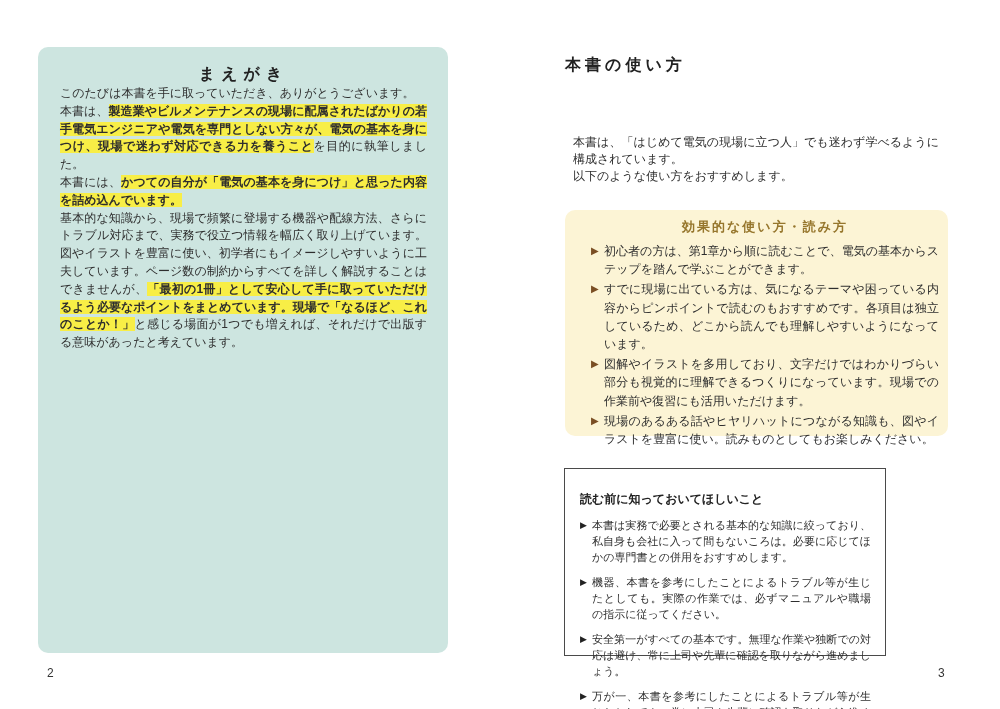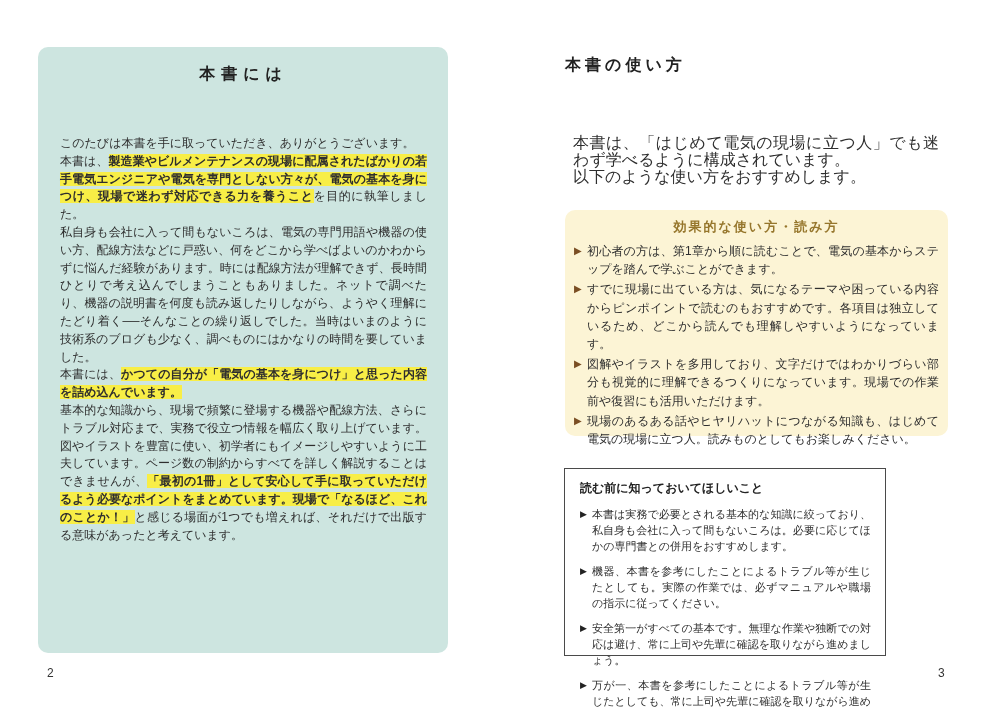--- a/index.html
+++ b/index.html
@@ -24,21 +24,20 @@
   }
   .preface-title {
     text-align: center;
     font-size: 16px;
     font-weight: bold;
     letter-spacing: 6px;
     color: #222;
     margin-top: 2px;
   }
   .preface-body {
-    margin-top: 50px;
     font-size: 12px;
     line-height: 17.8px;
     text-align: justify;
     color: #2e2e2e;
   }
   .preface-body p { text-align: justify; }
   .hl {
     background: #f8ee46;
     font-weight: bold;
   }
@@ -50,32 +49,32 @@
     width: 383px;
     font-size: 16px;
     font-weight: bold;
     letter-spacing: 4px;
     color: #222;
   }
   .intro {
     position: absolute;
     left: 573px; top: 134px;
     width: 366px;
-    font-size: 16px;
+    font-size: 12px;
     line-height: 17px;
     text-align: justify;
     color: #2e2e2e;
   }
   .cream-box {
     position: absolute;
     left: 565px; top: 210px;
     width: 383px; height: 226px;
     background: #fcf4d5;
     border-radius: 10px;
-    padding: 8px 9px 0 9px;
+    padding: 8px 9px 0 26px;
   }
   .cream-box-title {
     text-align: center;
     font-size: 13px;
     font-weight: bold;
     color: #96762c;
     letter-spacing: 2px;
     margin-bottom: 6px;
   }
   .bullet-item {
@@ -93,21 +92,21 @@
   }
   .cream-box .arrow { color: #7a4e23; }
   .bullet-item .btxt { flex: 1; text-align: justify; }
 
   .notes-box {
     position: absolute;
     left: 564px; top: 468px;
     width: 322px; height: 188px;
     background: #ffffff;
     border: 1px solid #4a4a4a;
-    padding: 11px 14px 0 15px;
+    padding: 22px 14px 0 15px;
   }
   .notes-box-title {
     font-size: 12px;
     font-weight: bold;
     color: #222;
     margin-bottom: 9px;
   }
   .notes-box .bullet-item {
     font-size: 11px;
     line-height: 16px;
@@ -127,25 +126,24 @@
   }
   .pagenum-left { left: 47px; top: 666px; }
   .pagenum-right { left: 938px; top: 666px; }
 </style>
 </head>
 <body>
 
 <div class="spread">
 
   <div class="mint-box">
-    <div class="preface-title">本書には</div>
+    <div class="preface-title">まえがき</div>
     <div class="preface-body">
         <p><span>このたびは本書を手に取っていただき、ありがとうございます。</span></p>
         <p><span>本書は、</span><span class="hl">製造業やビルメンテナンスの現場に配属されたばかりの若手電気エンジニアや電気を専門としない方々が、電気の基本を身につけ、現場で迷わず対応できる力を養うこと</span><span>を目的に執筆しました。</span></p>
-        <p><span>私自身も会社に入って間もないころは、電気の専門用語や機器の使い方、配線方法などに戸惑い、何をどこから学べばよいのかわからずに悩んだ経験があります。時には配線方法が理解できず、長時間ひとりで考え込んでしまうこともありました。ネットで調べたり、機器の説明書を何度も読み返したりしながら、ようやく理解にたどり着く──そんなことの繰り返しでした。当時はいまのように技術系のブログも少なく、調べものにはかなりの時間を要していました。</span></p>
         <p><span>本書には、</span><span class="hl">かつての自分が「電気の基本を身につけ」と思った内容を詰め込んでいます。</span></p>
         <p><span>基本的な知識から、現場で頻繁に登場する機器や配線方法、さらにトラブル対応まで、実務で役立つ情報を幅広く取り上げています。図やイラストを豊富に使い、初学者にもイメージしやすいように工夫しています。ページ数の制約からすべてを詳しく解説することはできませんが、</span><span class="hl">「最初の1冊」として安心して手に取っていただけるよう必要なポイントをまとめています。現場で「なるほど、これのことか！」</span><span>と感じる場面が1つでも増えれば、それだけで出版する意味があったと考えています。</span></p>
       </div>
   </div>
   <div class="pagenum pagenum-left">2</div>
 
   <div class="usage-title">本書の使い方</div>
 
   <div class="intro">
     <p>本書は、「はじめて電気の現場に立つ人」でも迷わず学べるように構成されています。</p>
@@ -161,21 +159,21 @@
     <div class="bullet-item">
       <span class="arrow">▶</span>
       <span class="btxt">すでに現場に出ている方は、気になるテーマや困っている内容からピンポイントで読むのもおすすめです。各項目は独立しているため、どこから読んでも理解しやすいようになっています。</span>
     </div>
     <div class="bullet-item">
       <span class="arrow">▶</span>
       <span class="btxt">図解やイラストを多用しており、文字だけではわかりづらい部分も視覚的に理解できるつくりになっています。現場での作業前や復習にも活用いただけます。</span>
     </div>
     <div class="bullet-item">
       <span class="arrow">▶</span>
-      <span class="btxt">現場のあるある話やヒヤリハットにつながる知識も、はじめて電気の現場に立つ人。読みものとしてもお楽しみください。</span>
+      <span class="btxt">現場のあるある話やヒヤリハットにつながる知識も、図やイラストを豊富に使い。読みものとしてもお楽しみください。</span>
     </div>
   </div>
 
   <div class="notes-box">
     <div class="notes-box-title">読む前に知っておいてほしいこと</div>
     <div class="bullet-item">
       <span class="arrow">▶</span>
       <span class="btxt">本書は実務で必要とされる基本的な知識に絞っており、私自身も会社に入って間もないころは。必要に応じてほかの専門書との併用をおすすめします。</span>
     </div>
     <div class="bullet-item">

